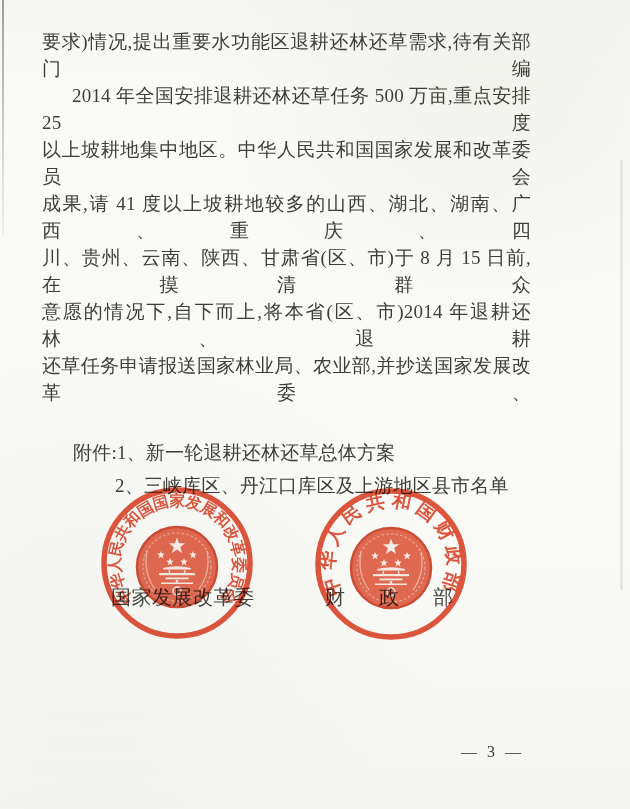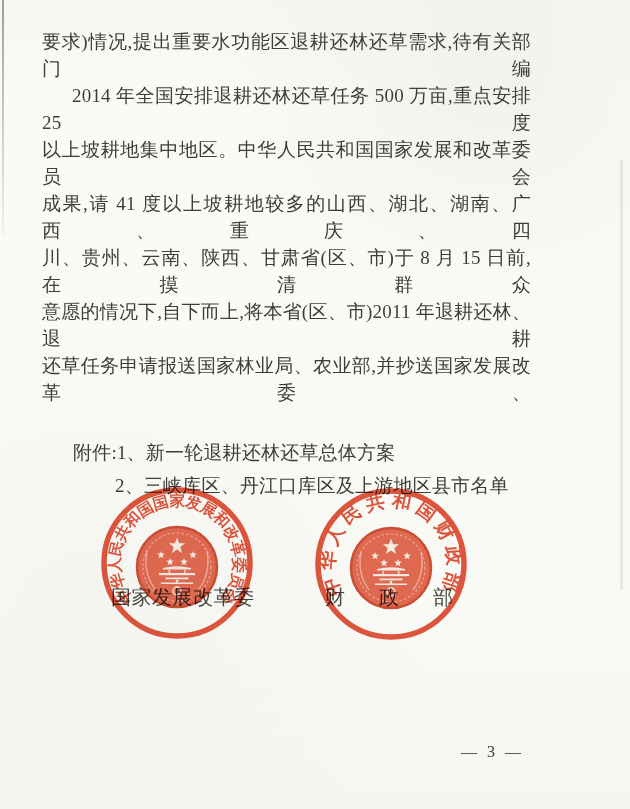--- a/index.html
+++ b/index.html
@@ -70,21 +70,21 @@
 
   <div class="edge-line"></div>
   <div class="right-streak"></div>
 
   <div class="doc-text">
     <div class="line justify">要求)情况,提出重要水功能区退耕还林还草需求,待有关部门编</div>
     <div class="line justify indent-p">2014 年全国安排退耕还林还草任务 500 万亩,重点安排 25 度</div>
     <div class="line justify">以上坡耕地集中地区。中华人民共和国国家发展和改革委员会</div>
     <div class="line justify">成果,请 41 度以上坡耕地较多的山西、湖北、湖南、广西、重庆、四</div>
     <div class="line justify">川、贵州、云南、陕西、甘肃省(区、市)于 8 月 15 日前,在摸清群众</div>
-    <div class="line justify">意愿的情况下,自下而上,将本省(区、市)2011 年退耕还林、退耕</div>
+    <div class="line justify">意愿的情况下,自下而上,将本省(区、市)2014 年退耕还林、退耕</div>
     <div class="line justify">还草任务申请报送国家林业局、农业部,并抄送国家发展改革委、</div>
     <div class="line gap indent-a1">附件:1、新一轮退耕还林还草总体方案</div>
     <div class="line indent-a2">2、三峡库区、丹江口库区及上游地区县市名单</div>
   </div>
 
   <div class="underlay underlay-ndrc">国家发展改革委</div>
   <div class="underlay underlay-mof">财政部</div>
 
   <svg class="seal seal-ndrc" viewBox="-85 -85 170 170">
     <defs>

